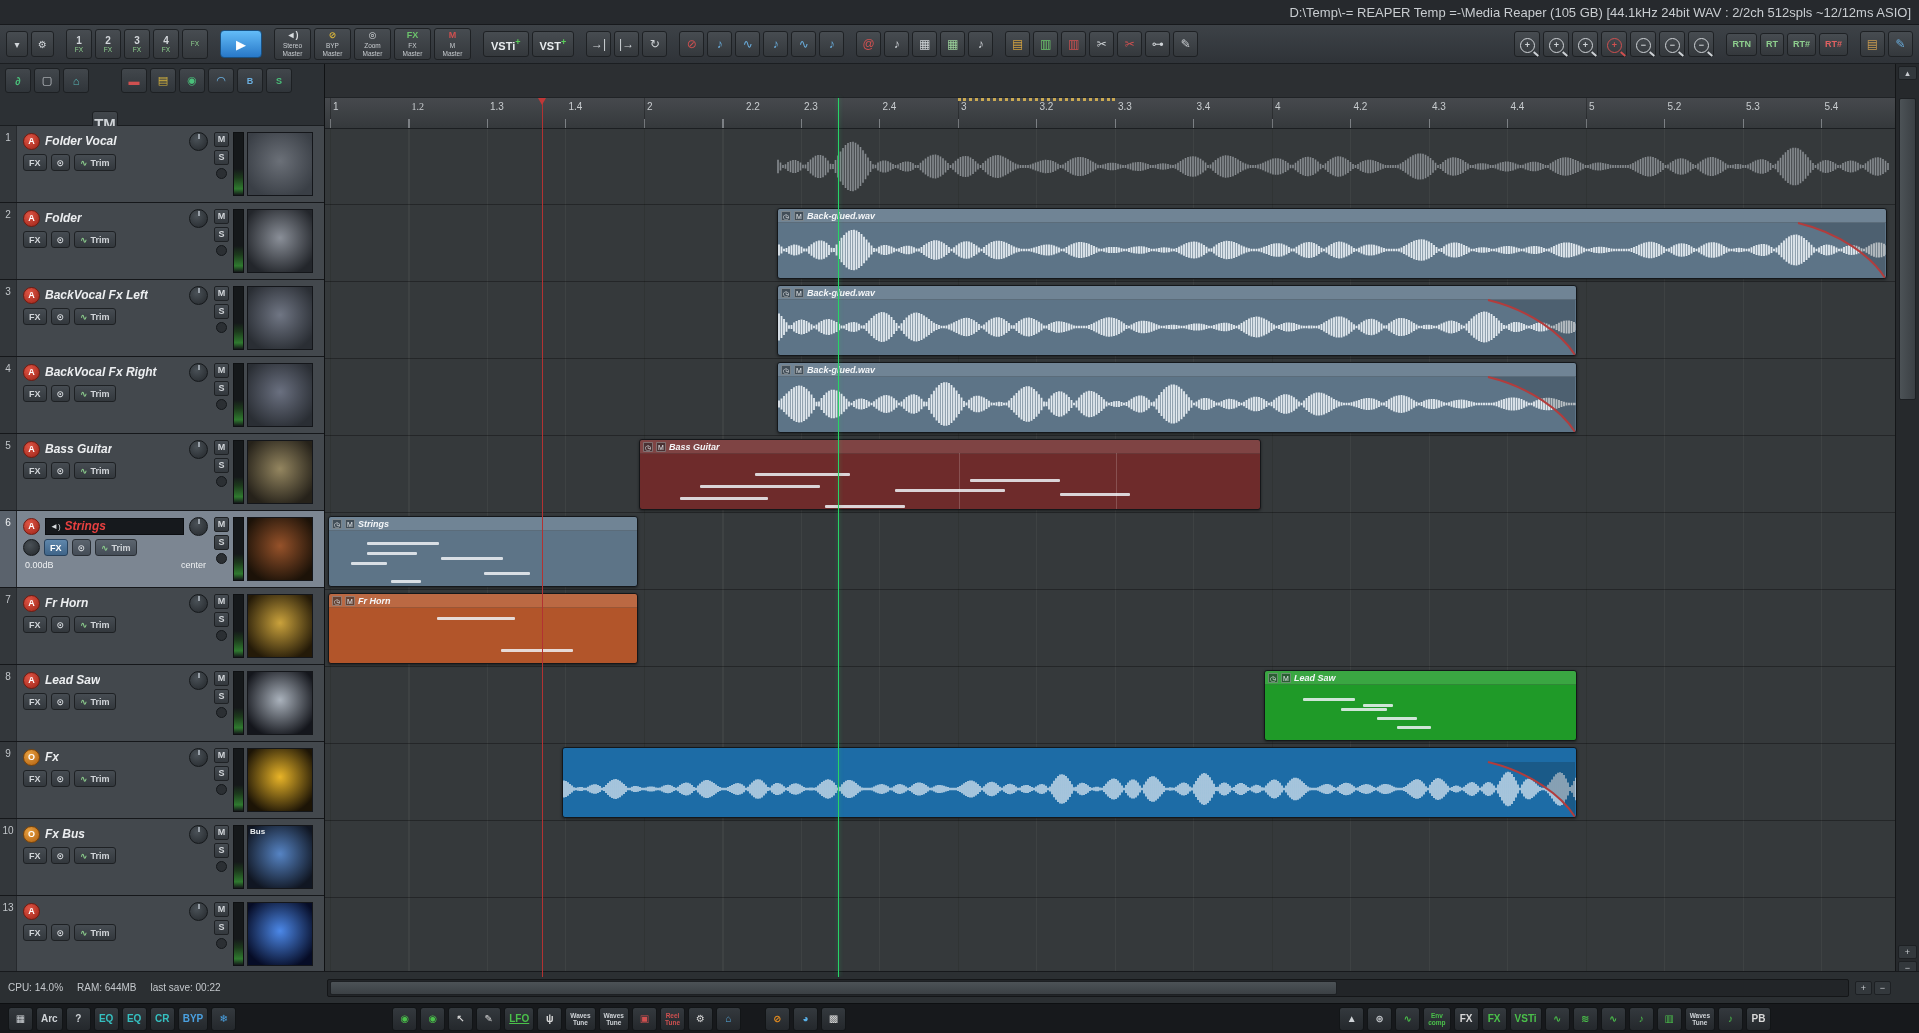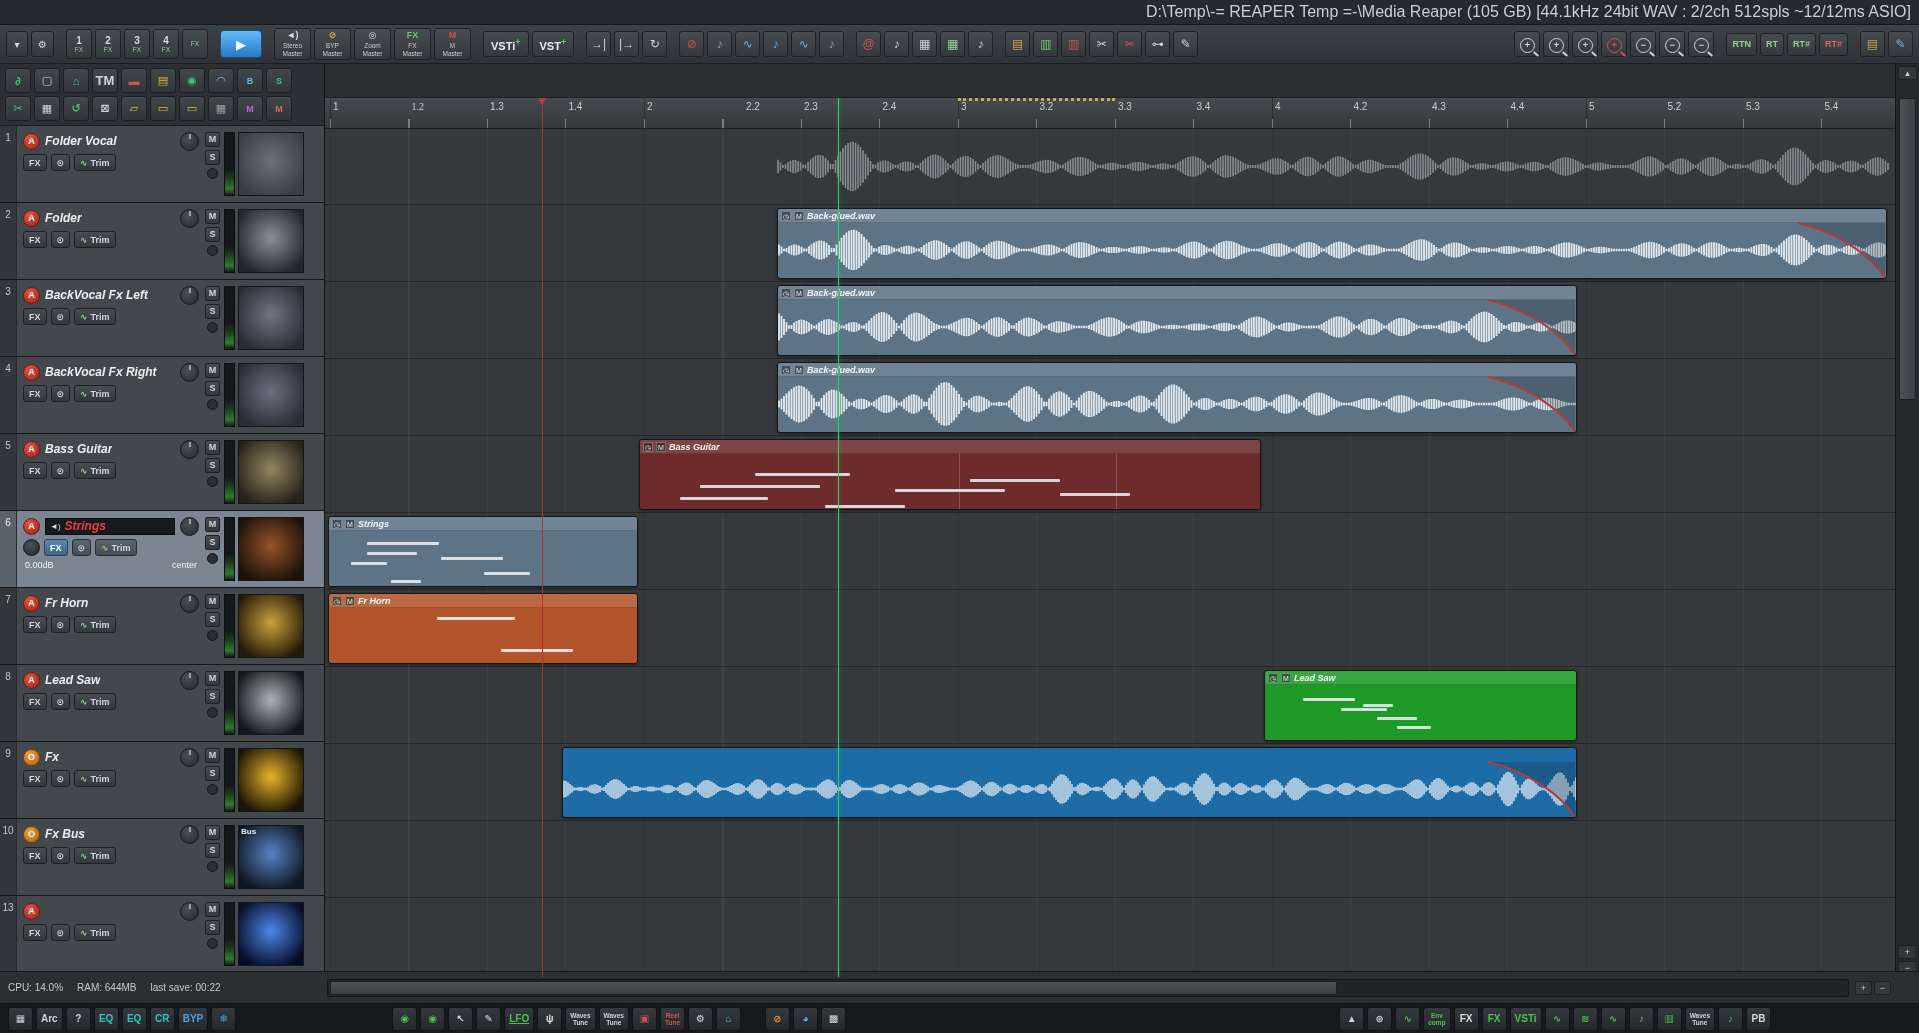--- a/index.html
+++ b/index.html
@@ -5,21 +5,21 @@
   html,body{margin:0;padding:0}
   body{
     width:1919px;height:1033px;position:relative;overflow:hidden;
     background:#202326;font-family:"Liberation Sans","DejaVu Sans",sans-serif;
     -webkit-user-select:none;user-select:none;color:#d6d9dc;
   }
   button{font-family:inherit;cursor:default}
   
   .menubar{height:25px;display:flex;align-items:center;background:#26292d;border-bottom:1px solid #17191c;padding:0 8px;gap:2px;box-sizing:border-box}
   .menu-item{font-size:12px;color:#d6d9dc;padding:3px 8px;border-radius:2px}
-  .wintitle{margin-left:auto;font-size:16px;color:#c9cdd1;white-space:nowrap}
+  .wintitle{margin-left:auto;font-size:13px;color:#c9cdd1;white-space:nowrap}
   
   .toolbar{height:39px;display:flex;align-items:center;background:linear-gradient(#3d4247,#2f3338);border-bottom:1px solid #1b1e21;padding:0 6px;gap:3px;box-sizing:border-box}
   .tgroup{display:flex;align-items:center;gap:3px}
   .sep{width:6px}
   .tbsm,.ibtn,.fxslot,.master,.vstb,.lensb,.rtb{
     background:linear-gradient(#474c51,#34383c);border:1px solid #1e2124;border-radius:3px;color:#d2d6da;
   }
   .tbsm{height:26px;min-width:22px;font-size:10px}
   .ibtn{width:25px;height:26px;font-size:12px;padding:0;line-height:1}
   .fxslot{width:26px;height:30px;display:flex;flex-direction:column;align-items:center;justify-content:center;padding:0}
@@ -62,21 +62,21 @@
   .trow.selected .tbtn{background:linear-gradient(#5b646e,#454d57);border-color:#2a2f35}
   .trow.selected .tbtn.fx{background:linear-gradient(#5f87ac,#3f6488);color:#fff;border-color:#27415c}
   .namefield{flex:1;min-width:0;background:#16191d;border:1px solid #0b0d10;padding:0 4px;height:17px;display:flex;align-items:center;gap:4px;box-sizing:border-box}
   .spk{color:#d8dcdf;font-size:8px}
   .tname.sel{color:#e84040}
   .tr3{display:flex;justify-content:space-between;font-size:9px;color:#eef0f2;padding:0 2px}
   .mscol{width:19px;min-width:19px;padding:6px 0;display:flex;flex-direction:column;align-items:center;gap:3px}
   .msb{width:15px;height:15px;font-size:9px;font-weight:bold;color:#d2d6da;background:linear-gradient(#464c52,#33383d);border:1px solid #1e2124;border-radius:2px;line-height:13px;text-align:center;padding:0}
   .msdot{width:9px;height:9px;border-radius:50%;background:#2b2f33;border:1px solid #15181b}
   .meter{width:9px;min-width:9px;margin:6px 2px;background:linear-gradient(180deg,#15181a 58%,#1c3a1c 72%,#2f7a2f 90%,#15181a 100%);border:1px solid #0e1012}
-  .thumb{width:64px;min-width:64px;margin:6px 20px 6px 1px;border:1px solid #14161a;position:relative;overflow:hidden}
+  .thumb{width:64px;min-width:64px;margin:6px 11px 6px 1px;border:1px solid #14161a;position:relative;overflow:hidden}
   .thumb .tlabel{position:absolute;top:1px;left:2px;font-size:8px;color:#e8ecef;font-weight:bold}
   
   .arrange{flex:1;position:relative;background:#2c2f32;overflow:hidden}
   .ruler{position:absolute;top:33px;left:0;right:0;height:30px;background:linear-gradient(#46494d,#35393c);border-top:1px solid #202326;border-bottom:1px solid #1c1f22;z-index:2}
   .ruler::before{content:'';position:absolute;inset:0;background:repeating-linear-gradient(90deg,rgba(0,0,0,0.28) 0 1px,transparent 1px 314px);background-position:5px 0}
   .ruler::after{content:'';position:absolute;left:0;right:0;bottom:0;height:9px;background:repeating-linear-gradient(90deg,rgba(205,210,215,0.45) 0 1px,transparent 1px 78.5px);background-position:5px 0}
   .rlabel{position:absolute;top:3px;font-size:10px;color:#c8cccf;z-index:3}
   .loopsel{position:absolute;top:34px;height:6px;border-top:3px dotted #caa952;z-index:4}
   .lanes{position:absolute;top:64px;left:0;right:0;bottom:0;background:#35393b;
     background-image:
@@ -244,21 +244,21 @@
     </div>
   </div>
 
 <div class="main">
   <div class="leftpanel">
     <div class="dock">
       <div class="dockrow">
           <button class="dkb" style="color: rgb(74, 192, 122);">∂</button>
           <button class="dkb" style="color: rgb(207, 211, 215);">▢</button>
           <button class="dkb" style="color: rgb(88, 184, 184);">⌂</button>
-          <button class="dkb" style="color: rgb(207, 211, 215); font-size: 13px;">TM</button>
+          <button class="dkb" style="color: rgb(207, 211, 215); font-size: 15px; margin-top: 43px;">TM</button>
           <button class="dkb" style="color: rgb(208, 80, 80);">▬</button>
           <button class="dkb" style="color: rgb(216, 180, 60);">▤</button>
           <button class="dkb" style="color: rgb(74, 192, 122);">◉</button>
           <button class="dkb" style="color: rgb(106, 174, 222);">◠</button>
           <button class="dkb" style="color: rgb(106, 174, 222); font-size: 9px;">B</button>
           <button class="dkb" style="color: rgb(74, 192, 122); font-size: 9px;">S</button>
         </div>
       <div class="dockrow">
           <button class="dkb" style="color: rgb(74, 192, 122);">✂</button>
           <button class="dkb" style="color: rgb(207, 211, 215);">▦</button>

